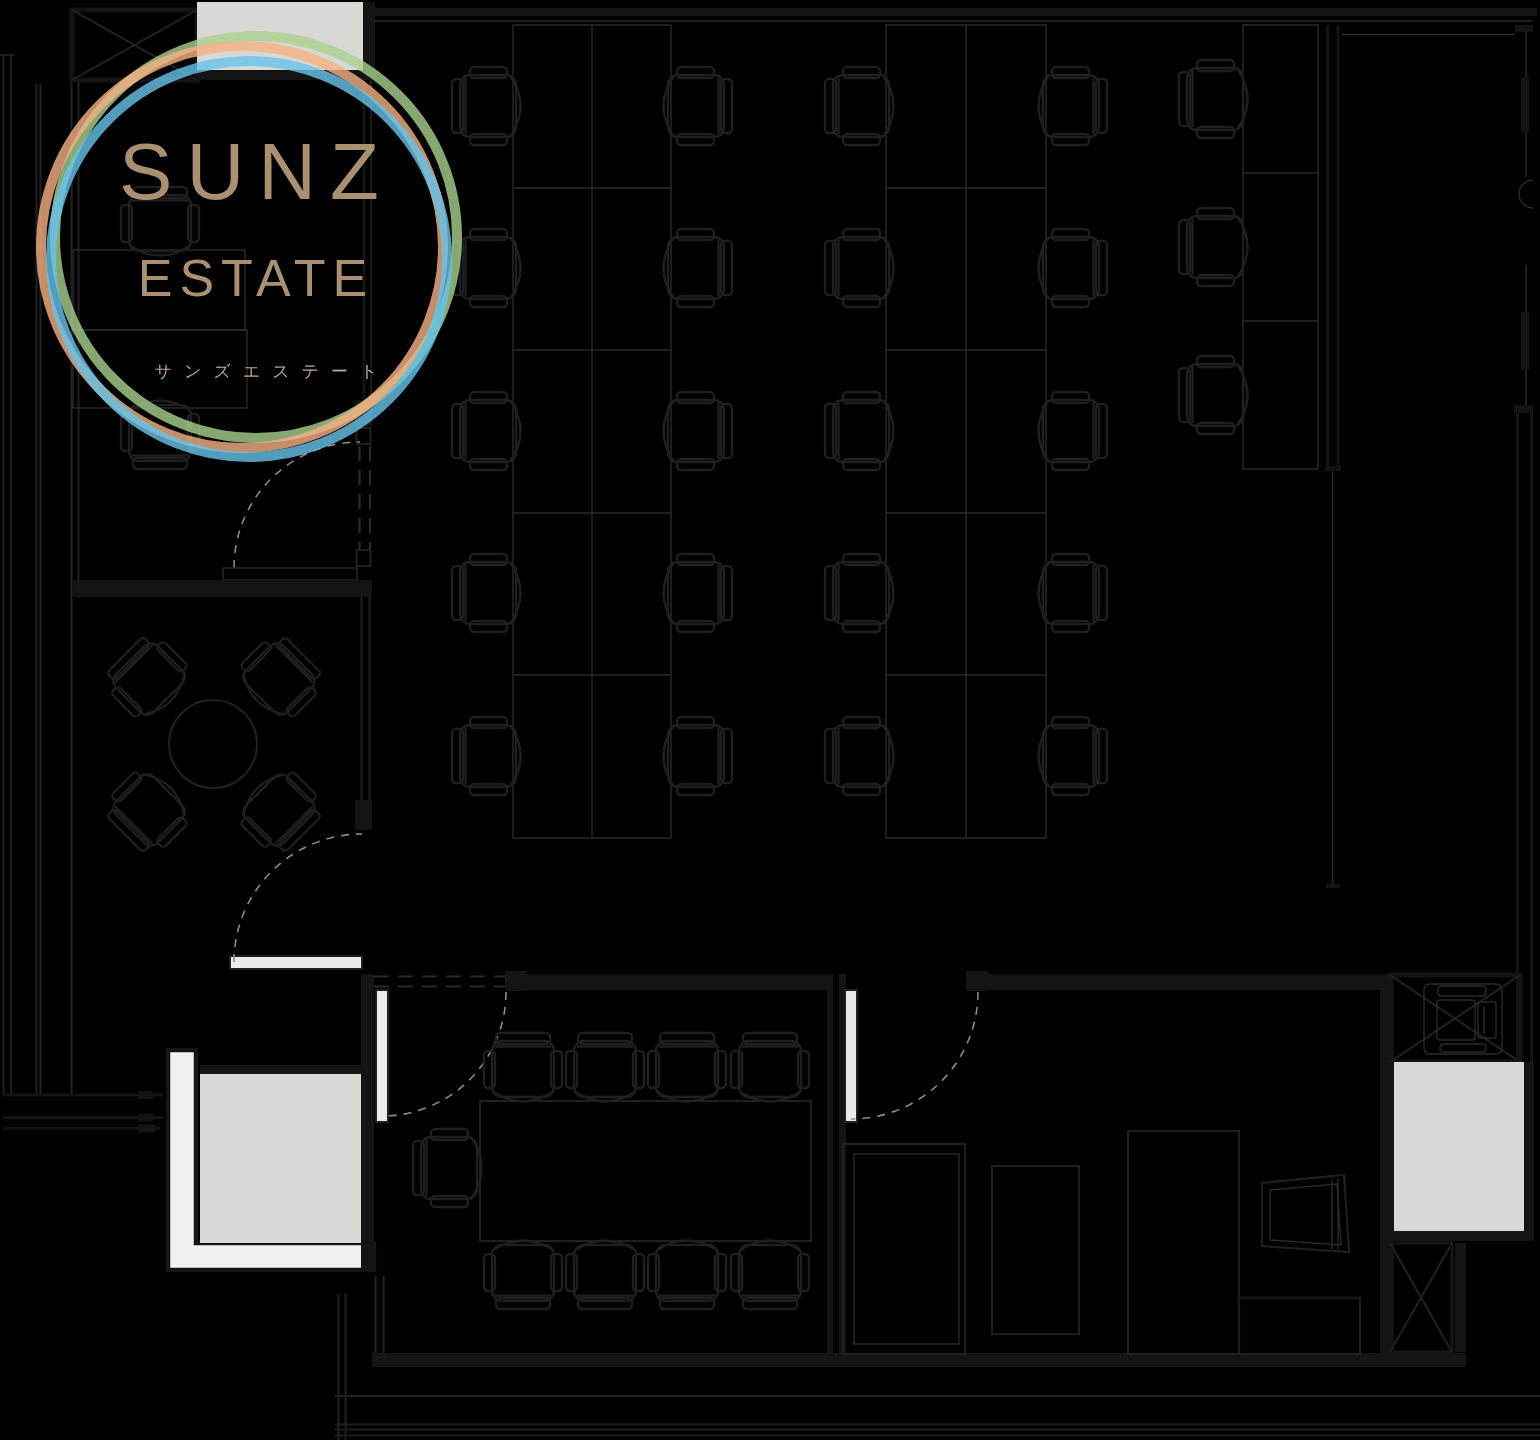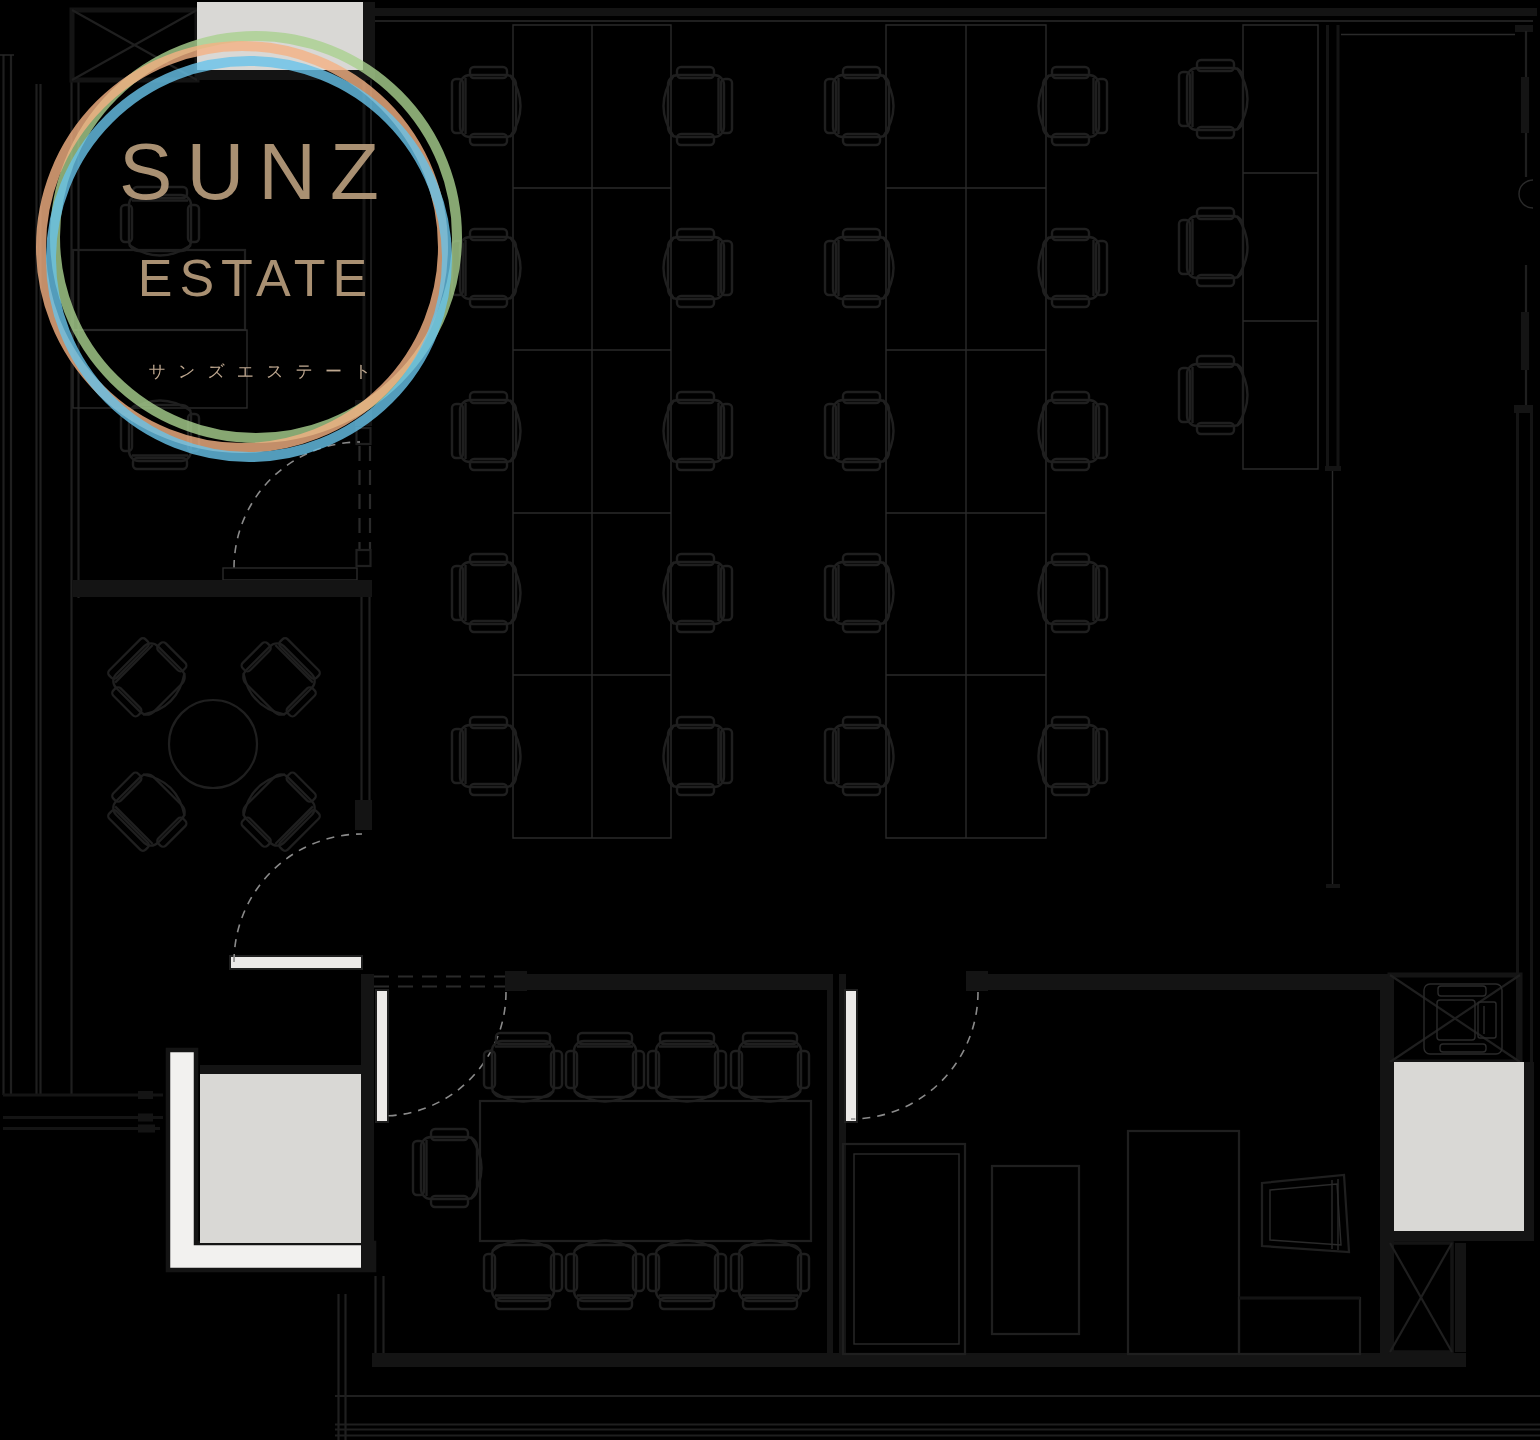--- a/index.html
+++ b/index.html
@@ -18,21 +18,21 @@
   .dash{stroke:#2a2a2a;stroke-width:2.2;fill:none;stroke-dasharray:15 9}
   .swing{stroke:#8a8a8a;stroke-width:1.6;fill:none;stroke-dasharray:8 7}
   .gray{fill:#d9d8d5}
   .chair *{fill:none;stroke:#1f1f1f;stroke-width:2.4}
   
   .logo{position:absolute;left:28px;top:26px;width:464px;height:464px;pointer-events:none}
   .logo .ring{fill:none;stroke-width:10;opacity:.8}
   .logo-t1,.logo-t2,.logo-jp{position:absolute;transform:translateX(-50%);white-space:nowrap;opacity:.95}
   .logo-t1{left:228px;top:100px;font-size:80px;letter-spacing:14px;font-weight:400}
   .logo-t2{left:228px;top:222px;font-size:52px;letter-spacing:7px;font-weight:400}
-  .logo-jp{left:238px;top:334px;font-size:17px;letter-spacing:12px}
+  .logo-jp{left:244px;top:334px;font-size:17px;letter-spacing:12px}
 </style>
 </head>
 <body>
 
 <div class="stage">
 
 <svg width="1540" height="1440" viewBox="0 0 1540 1440">
   <defs>
     <g id="chair" class="chair">
       <rect x="-21" y="-39" width="37" height="11" rx="4"></rect>

